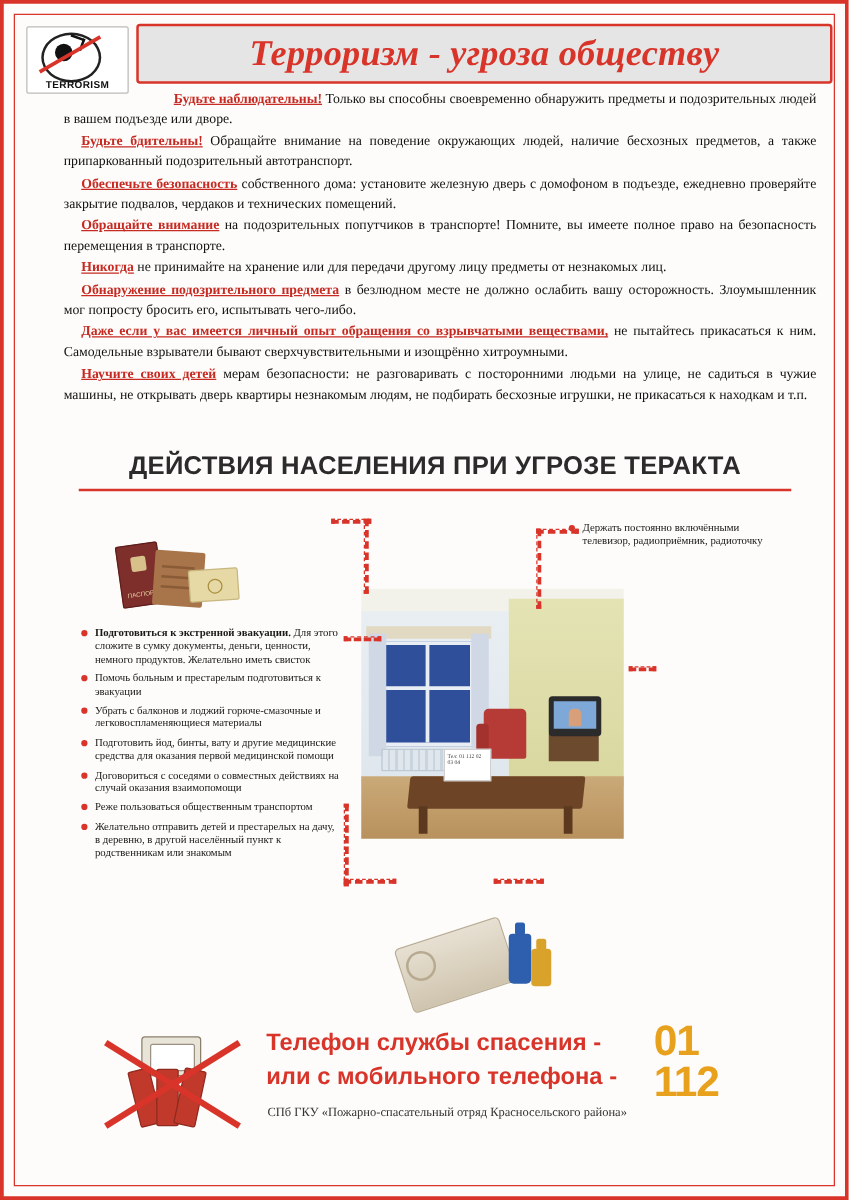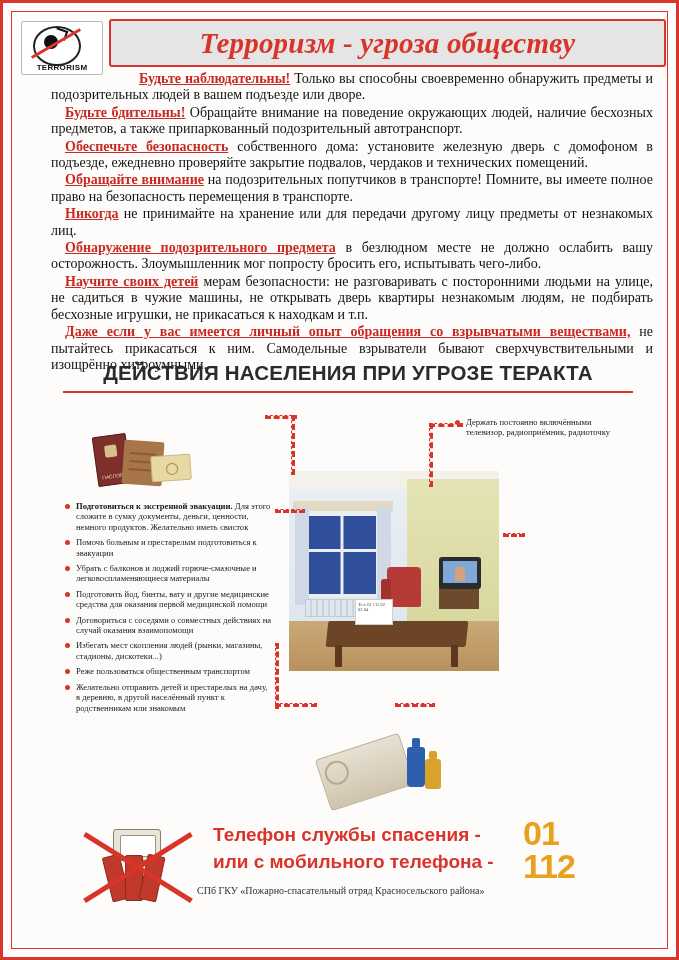--- a/index.html
+++ b/index.html
@@ -110,21 +110,21 @@
     color: #d8342a;
     white-space: nowrap;
     letter-spacing: 0.2px;
   }
 
   
   .body-text {
     position: absolute;
     left: 48px; top: 68px;
     width: 602px;
-    font-size: 14px;
+    font-size: 11px;
     line-height: 16.4px;
     color: #111;
     text-align: justify;
   }
   .body-text p {
     margin: 0 0 1px 0;
     text-indent: 14px;
   }
   .body-text p.first {
     text-indent: 88px;
@@ -527,21 +527,21 @@
   .numbers .n1, .numbers .n2 {
     font-family: "Liberation Sans", sans-serif;
     font-weight: bold;
     font-size: 34px;
     line-height: 33px;
     color: #e8a11c;
     letter-spacing: -1px;
   }
   .credit {
     position: absolute;
-    left: 180px; top: 70px;
+    left: 197px; top: 70px;
     width: 440px;
     font-size: 10px;
     color: #333;
     font-family: "Liberation Serif", serif;
   }
 </style>
 </head>
 <body>
 
 <div class="poster">
@@ -560,22 +560,22 @@
     </div>
   </div>
 
   <div class="body-text">
     <p class="first"><span class="lead">Будьте наблюдательны!</span><span> Только вы способны своевременно обнаружить предметы и подозрительных людей в вашем подъезде или дворе.</span></p>
     <p><span class="lead">Будьте бдительны!</span><span> Обращайте внимание на поведение окружающих людей, наличие бесхозных предметов, а также припаркованный подозрительный автотранспорт.</span></p>
     <p><span class="lead">Обеспечьте безопасность</span><span> собственного дома: установите железную дверь с домофоном в подъезде, ежедневно проверяйте закрытие подвалов, чердаков и технических помещений.</span></p>
     <p><span class="lead">Обращайте внимание</span><span> на подозрительных попутчиков в транспорте! Помните, вы имеете полное право на безопасность перемещения в транспорте.</span></p>
     <p><span class="lead">Никогда</span><span> не принимайте на хранение или для передачи другому лицу предметы от незнакомых лиц.</span></p>
     <p><span class="lead">Обнаружение подозрительного предмета</span><span> в безлюдном месте не должно ослабить вашу осторожность. Злоумышленник мог попросту бросить его, испытывать чего-либо.</span></p>
+    <p><span class="lead">Даже если у вас имеется личный опыт обращения со взрывчатыми веществами,</span><span> не пытайтесь прикасаться к ним. Самодельные взрыватели бывают сверхчувствительными и изощрённо хитроумными.</span></p>
     <p><span class="lead">Научите своих детей</span><span> мерам безопасности: не разговаривать с посторонними людьми на улице, не садиться в чужие машины, не открывать дверь квартиры незнакомым людям, не подбирать бесхозные игрушки, не прикасаться к находкам и т.п.</span></p>
-    <p><span class="lead">Даже если у вас имеется личный опыт обращения со взрывчатыми веществами,</span><span> не пытайтесь прикасаться к ним. Самодельные взрыватели бывают сверхчувствительными и изощрённо хитроумными.</span></p>
   </div>
 
   <div class="banner">
     <span class="banner-text">ДЕЙСТВИЯ НАСЕЛЕНИЯ ПРИ УГРОЗЕ ТЕРАКТА</span>
     <div class="banner-rule"></div>
   </div>
 
   <div class="scene">
     <div class="room-ceiling"></div>
     <div class="room-wall-left"></div>
@@ -647,24 +647,20 @@
       <span class="bullet"></span>
       <span class="txt">Убрать с балконов и лоджий горюче-смазочные и легковоспламеняющиеся материалы</span>
     </div>
     <div class="item">
       <span class="bullet"></span>
       <span class="txt">Подготовить йод, бинты, вату и другие медицинские средства для оказания первой медицинской помощи</span>
     </div>
     <div class="item">
       <span class="bullet"></span>
       <span class="txt">Договориться с соседями о совместных действиях на случай оказания взаимопомощи</span>
-    </div>
-    <div class="item">
-      <span class="bullet"></span>
-      <span class="txt">Избегать мест скопления людей (рынки, магазины, стадионы, дискотеки...)</span>
     </div>
     <div class="item">
       <span class="bullet"></span>
       <span class="txt">Реже пользоваться общественным транспортом</span>
     </div>
     <div class="item">
       <span class="bullet"></span>
       <span class="txt">Желательно отправить детей и престарелых на дачу, в деревню, в другой населённый пункт к родственникам или знакомым</span>
     </div>
   </div>

